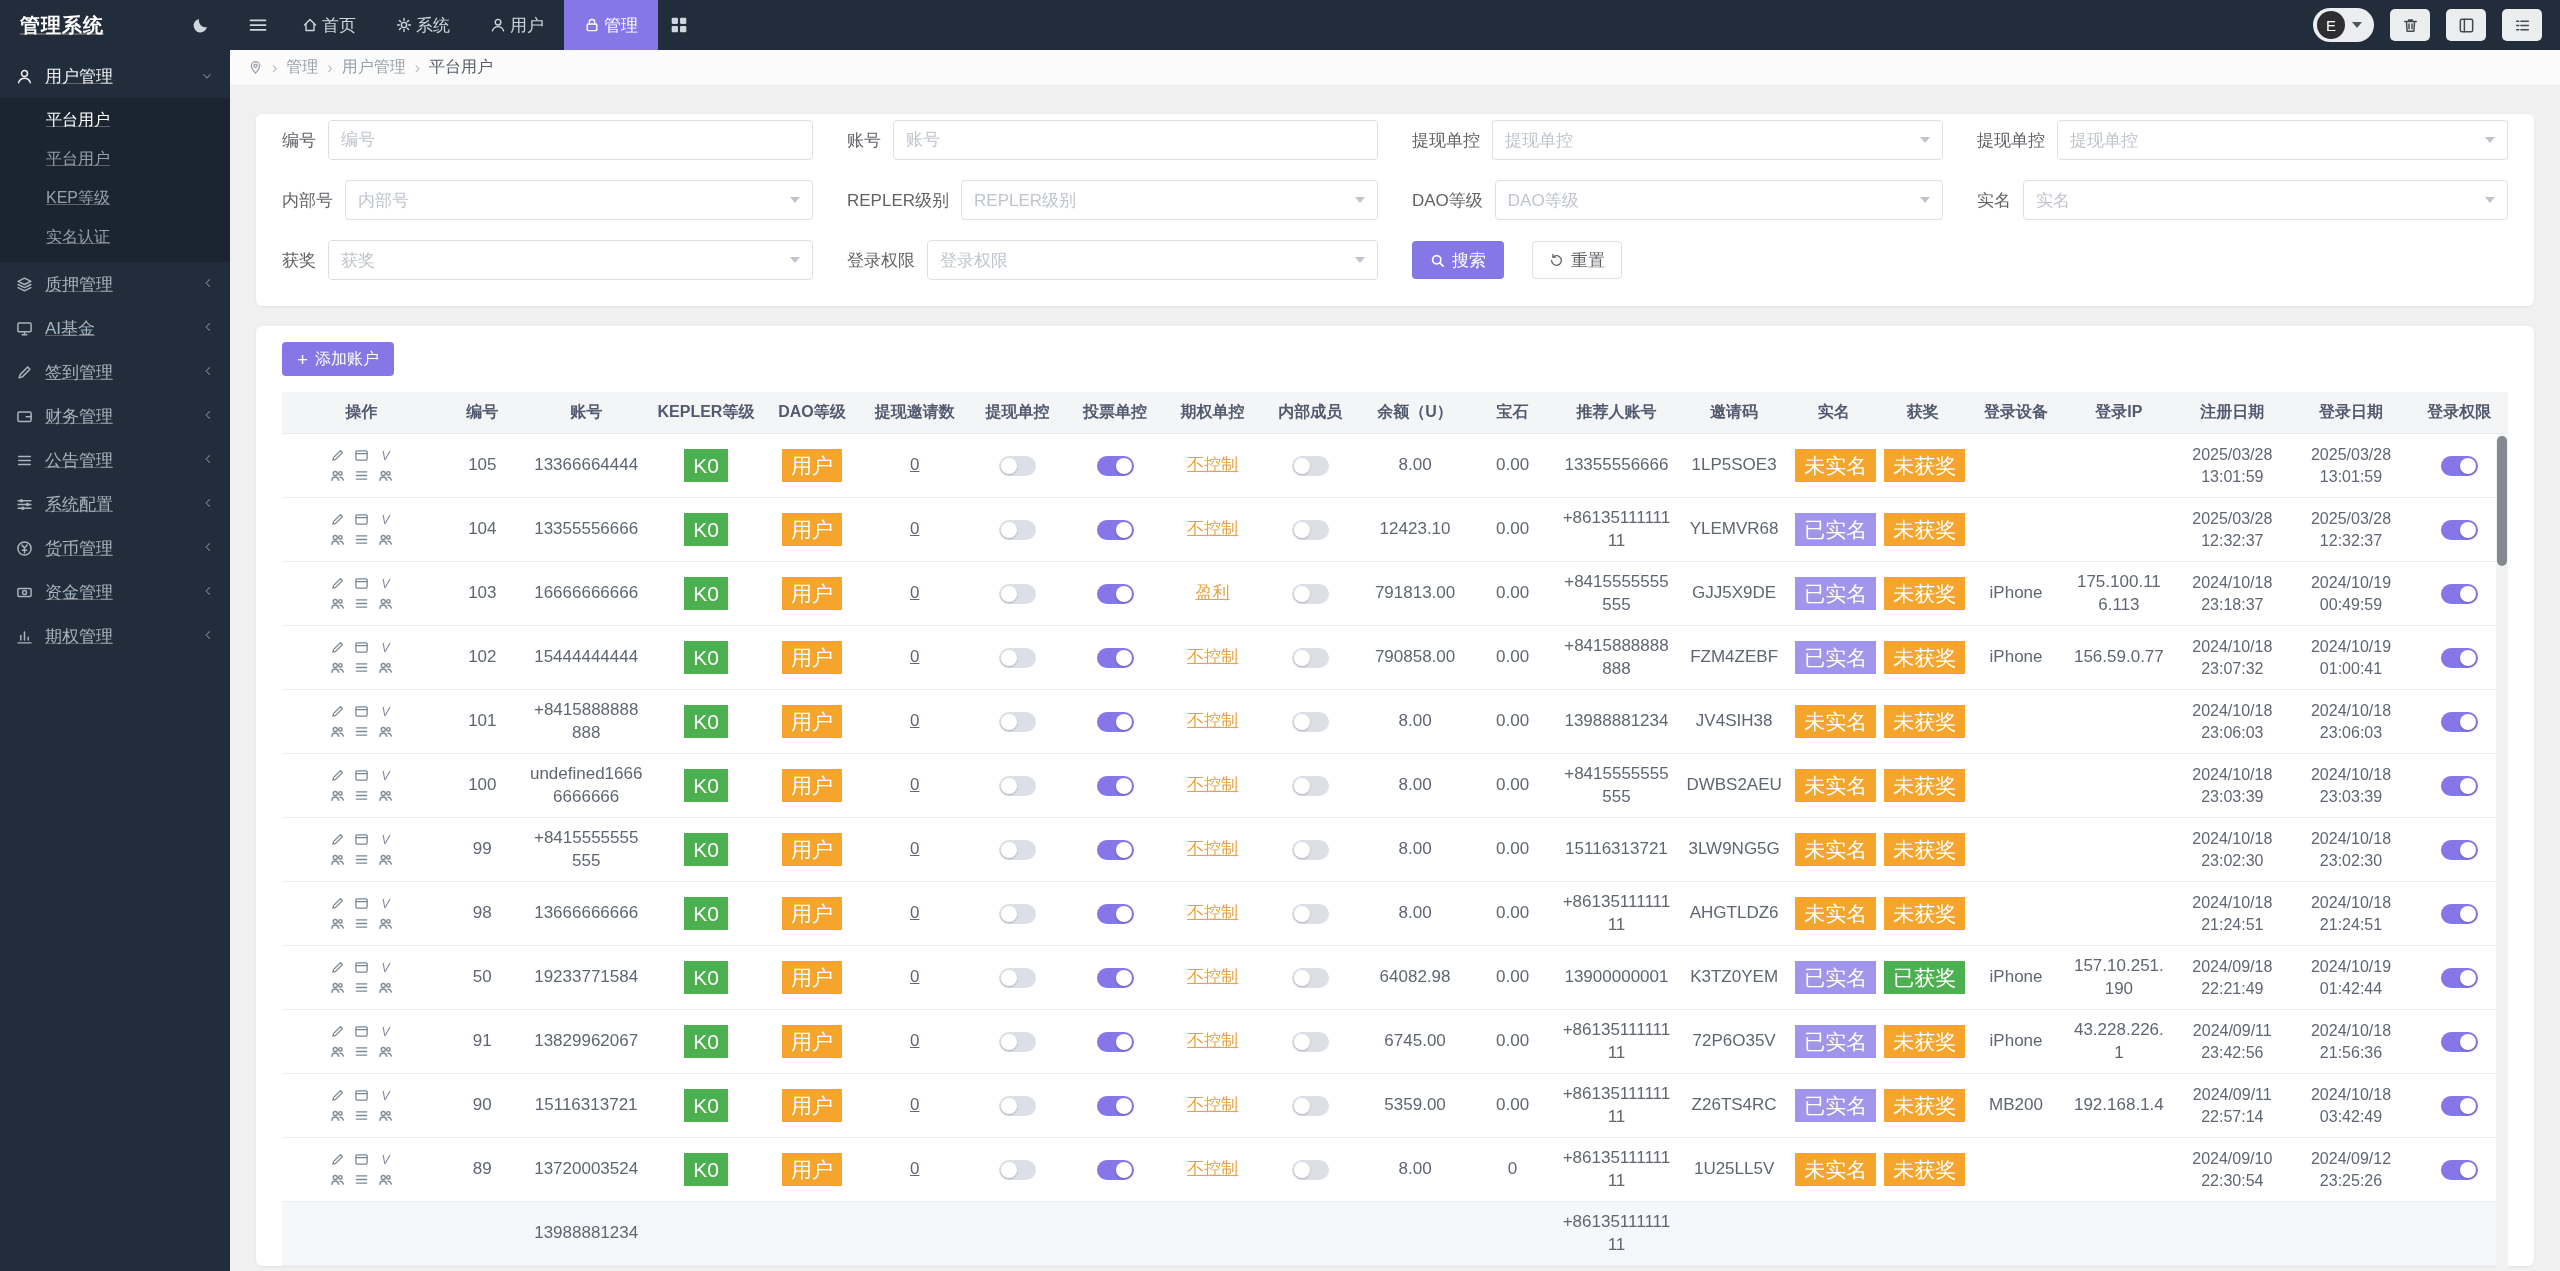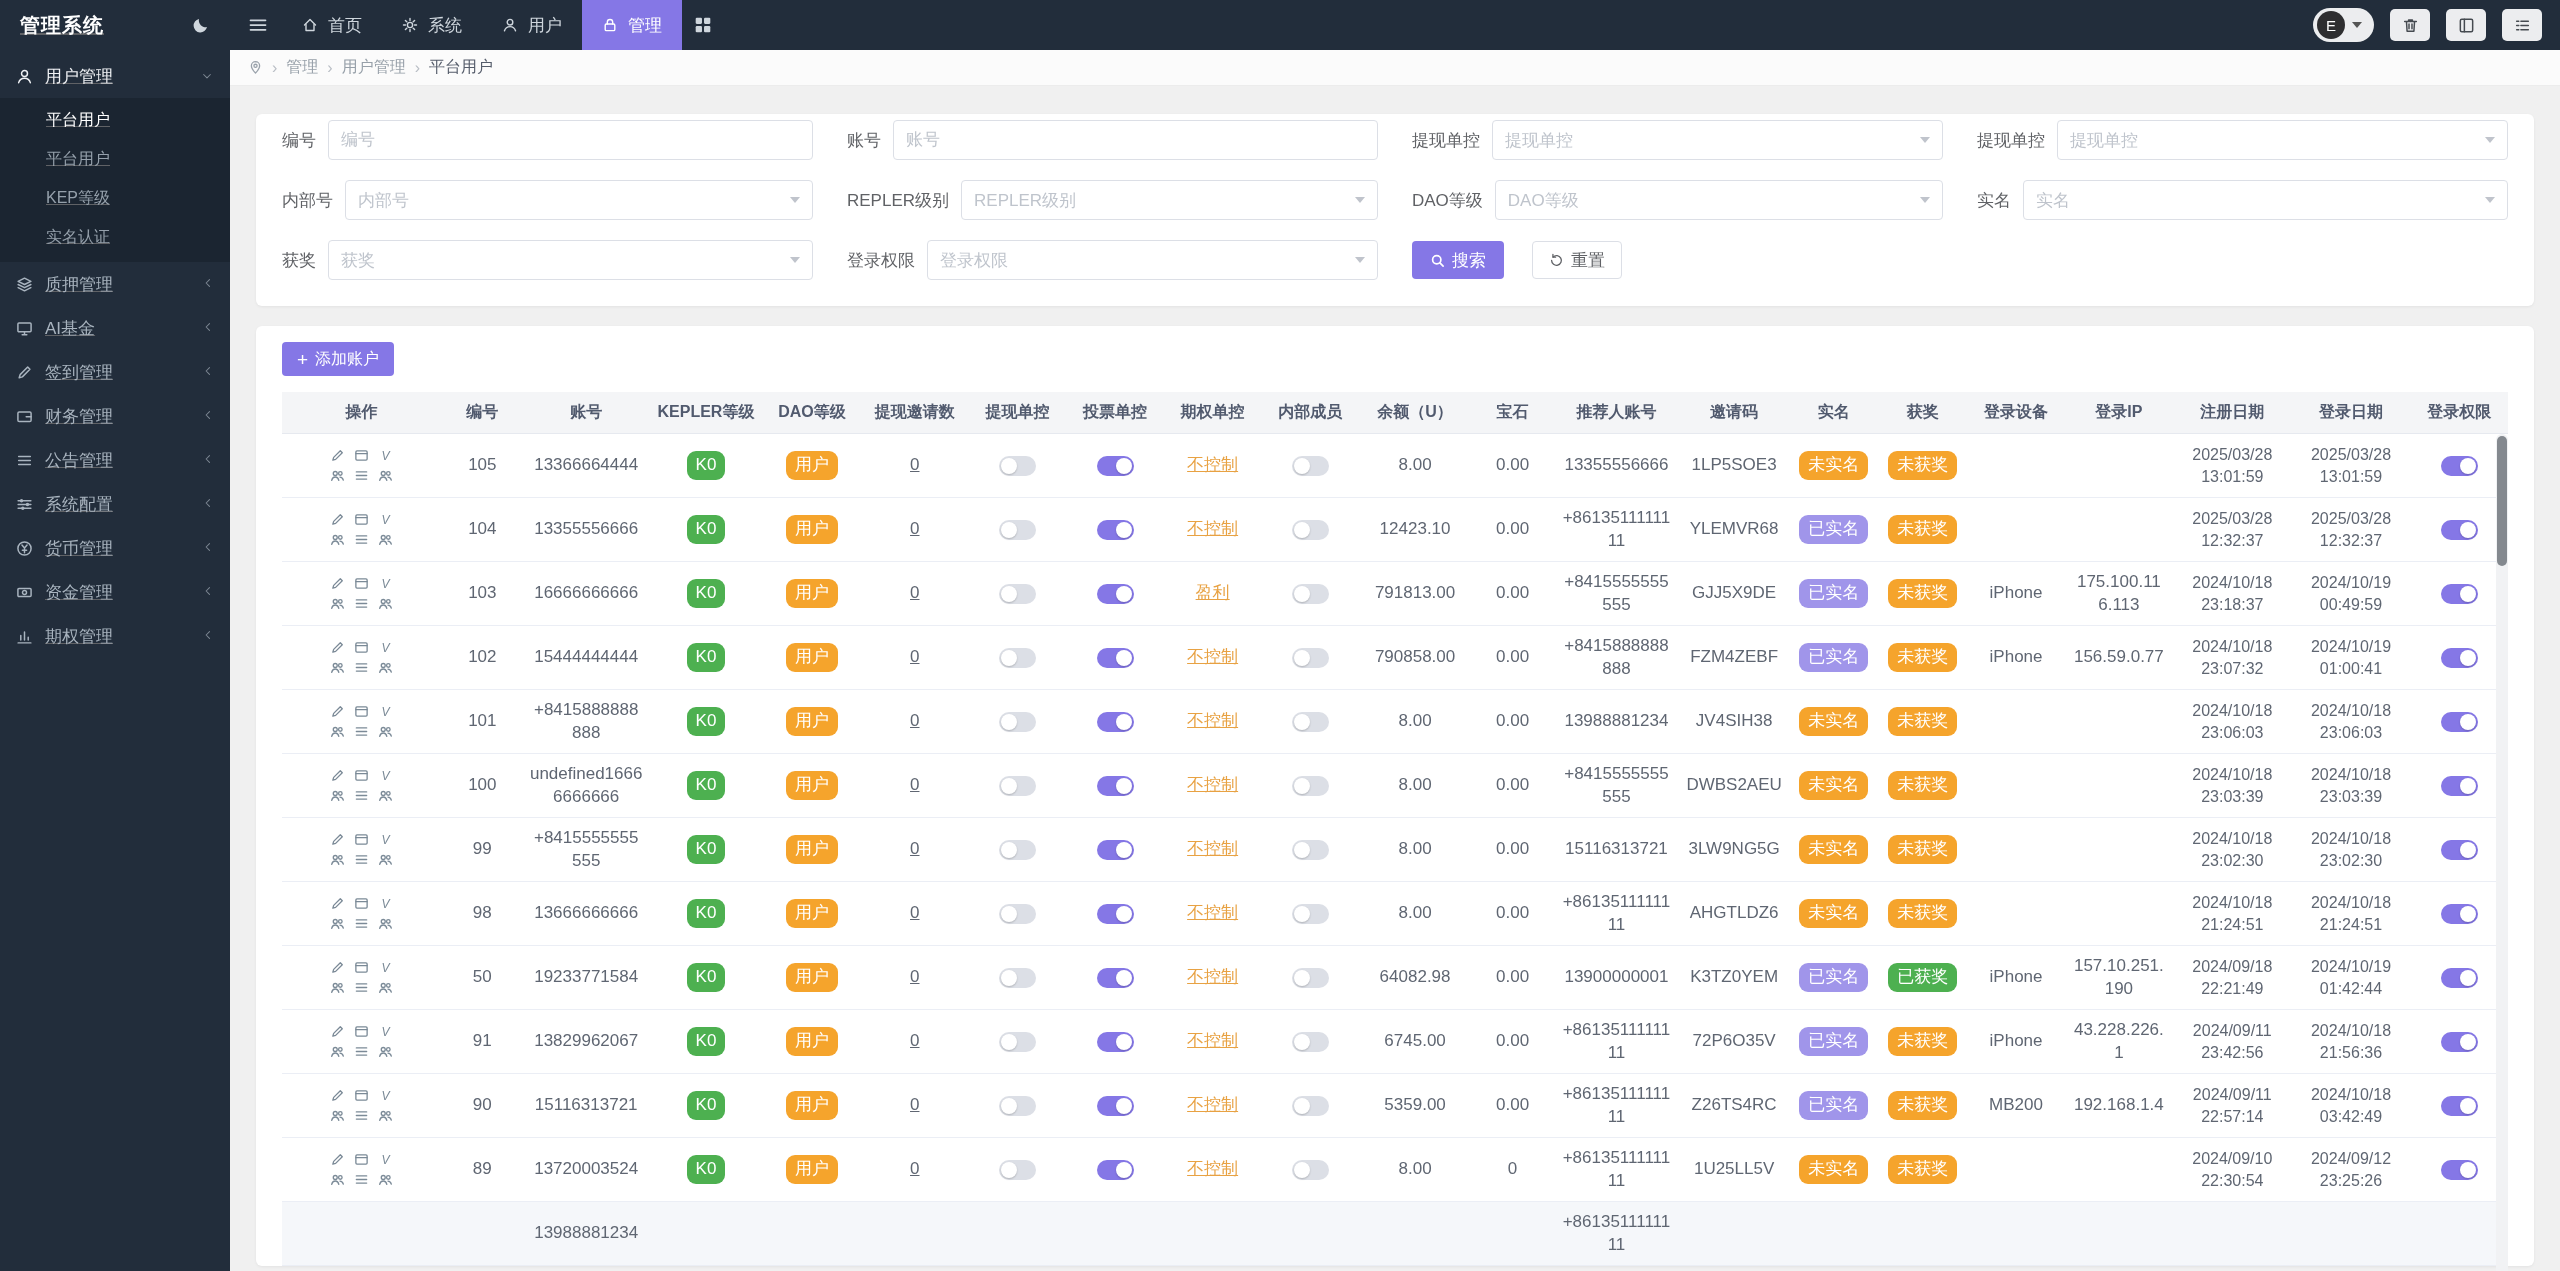--- a/index.html
+++ b/index.html
@@ -32,21 +32,21 @@
   .sb-sub { background: #1b2531; padding: 2px 0 6px; }
   .sb-sub-item { height: 39px; line-height: 39px; padding-left: 46px; color: #95a0ab; font-size: 16px; cursor: pointer; }
   .sb-sub-item.active { color: #ffffff; }
 
   
   .main { flex: 1; min-width: 0; display: flex; flex-direction: column; }
 
   .topnav { height: 50px; background: var(--sidebar-bg); display: flex; align-items: center; padding: 0 18px; }
   .hamburger { color: #cfd6dd; cursor: pointer; margin-right: 14px; } .hamburger svg { width: 20px; height: 20px; }
   .nav-tabs { display: flex; height: 100%; }
-  .nav-tab { display: flex; align-items: center; gap: 10px; padding: 0 20px; height: 100%; color: #cfd6dd; font-size: 17px; cursor: pointer; white-space: nowrap; }
+  .nav-tab { display: flex; align-items: center; gap: 4px; padding: 0 20px; height: 100%; color: #cfd6dd; font-size: 17px; cursor: pointer; white-space: nowrap; }
   .nav-tab.active { background: var(--accent); color: #fff; }
   .grid-btn { margin-left: 12px; color: #cfd6dd; cursor: pointer; } .grid-btn svg { width: 18px; height: 18px; }
   .nav-right { margin-left: auto; display: flex; align-items: center; gap: 16px; }
   .avatar-btn { display: inline-flex; align-items: center; gap: 7px; background: #ecedef; border: none; border-radius: 18px; padding: 3px 12px 3px 4px; cursor: pointer; }
   .avatar-circle { width: 28px; height: 28px; border-radius: 50%; background: #2e2e30; color: #fff; display: flex; align-items: center; justify-content: center; font-size: 15px; }
   .caret-down { width: 0; height: 0; border-left: 5px solid transparent; border-right: 5px solid transparent; border-top: 6px solid #555; }
   .tool-btn { width: 40px; height: 32px; background: #ecedef; border: none; border-radius: 5px; display: inline-flex; align-items: center; justify-content: center; color: #454a50; cursor: pointer; }
   .tool-btn svg { width: 17px; height: 17px; }
 
   .breadcrumb { height: 36px; background: #fbfbfb; border-bottom: 1px solid #ececec; display: flex; align-items: center; gap: 9px; padding: 0 18px; font-size: 16px; color: #97a0a9; }
@@ -85,21 +85,21 @@
   table { width: 100%; border-collapse: collapse; table-layout: fixed; }
   th { background: #f4f5f7; border-bottom: 1px solid #e6e9ef; padding: 10px 6px; font-size: 16px; font-weight: bold; color: #515a6e; text-align: center; white-space: nowrap; overflow: hidden; }
   td { border-bottom: 1px solid #ebeef5; padding: 8px 6px; font-size: 17px; color: #5f6672; text-align: center; height: 64px; vertical-align: middle; line-height: 1.35; overflow: hidden; }
   td.wrap { word-break: break-all; }
   tr.partial td { background: #f5f7fa; }
 
   .ops { display: grid; grid-template-columns: repeat(3, 24px); justify-content: center; row-gap: 5px; }
   .op { color: #7b8a97; cursor: pointer; display: flex; align-items: center; justify-content: center; }
   .op svg { width: 15px; height: 15px; }
 
-  .badge { display: inline-block; padding: 4px 9px; border-radius: 9px; font-size: 17px; line-height: 1.2; color: #fff; white-space: nowrap; }
+  .badge { display: inline-block; padding: 4px 9px; border-radius: 0; font-size: 21px; line-height: 1.2; color: #fff; white-space: nowrap; }
   .b-green { background: var(--green); }
   .b-orange { background: var(--orange); }
   .b-purple { background: var(--purple-badge); }
 
   .toggle { display: inline-block; width: 37px; height: 20px; border-radius: 10px; background: #dcdfe6; position: relative; cursor: pointer; vertical-align: middle; }
   .toggle::after { content: ""; position: absolute; top: 2px; left: 2px; width: 16px; height: 16px; border-radius: 50%; background: #fff; box-shadow: 0 1px 2px rgba(0,0,0,.2); }
   .toggle.on { background: var(--accent); }
   .toggle.on::after { left: auto; right: 2px; }
 
   .lnk { text-decoration: underline; cursor: pointer; }

